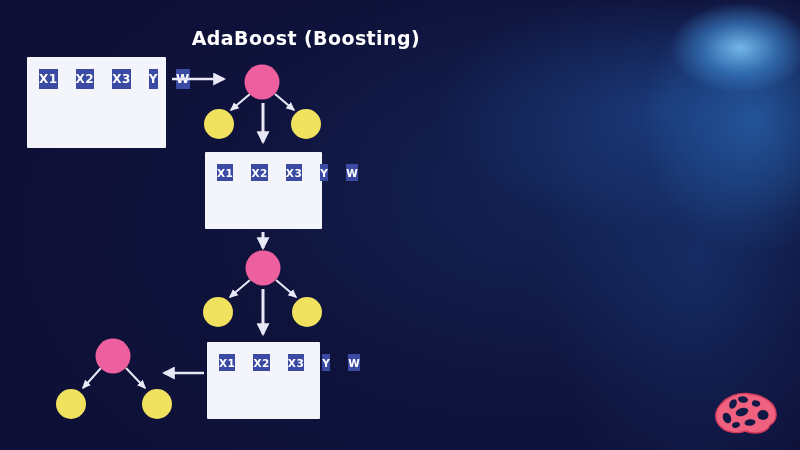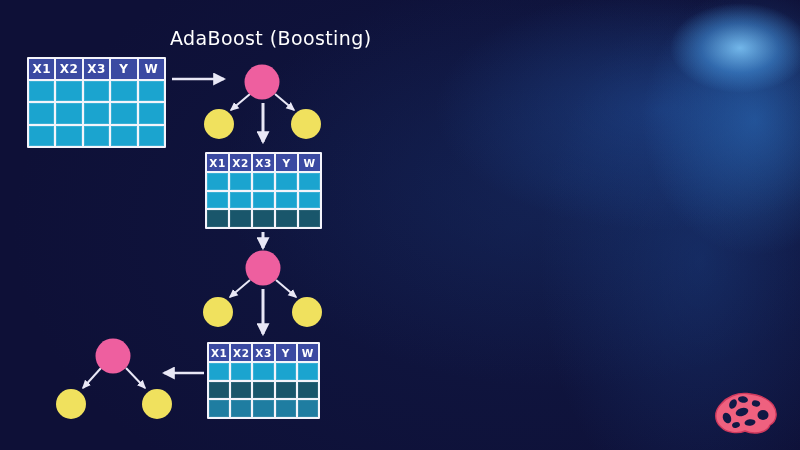--- a/index.html
+++ b/index.html
@@ -12,28 +12,28 @@
       radial-gradient(70px 45px at 740px 48px, rgba(130,205,255,0.85), rgba(70,150,225,0.5) 55%, rgba(40,100,180,0) 100%),
       radial-gradient(150px 180px at 755px 120px, rgba(45,115,195,0.55), rgba(35,90,170,0) 75%),
       radial-gradient(300px 160px at 660px 110px, rgba(35,85,165,0.45), rgba(30,70,140,0) 75%),
       radial-gradient(200px 320px at 700px 260px, rgba(30,75,150,0.35), rgba(25,60,125,0) 80%),
       radial-gradient(420px 260px at 560px 180px, rgba(26,58,120,0.35), rgba(20,45,100,0) 80%),
       radial-gradient(600px 380px at 520px 230px, rgba(22,45,100,0.25), rgba(18,35,85,0) 85%),
       #0e1037;
   }
   .title{
     position:absolute;left:170px;top:27px;width:250px;
-    text-align:left;color:#ffffff;
-    font-size:19px;font-weight:normal;letter-spacing:0.4px;
+    text-align:right;color:#ffffff;
+    font-size:19px;font-weight:bold;letter-spacing:0.4px;
   }
   
   .dtable{
     position:absolute;display:grid;box-sizing:border-box;
-    grid-template-columns:repeat(5,1fr);
-    background:#f4f4fb;gap:2px;padding:2px;
+    grid-template-columns:repeat(6,1fr);
+    background:#f4f4fb;gap:18px;padding:12px;
     border-radius:1px;
   }
   .dtable.t1{left:27px;top:57px;width:139px;height:91px;grid-template-rows:20px 1fr 1fr 1fr;font-size:12px;}
   .dtable.t2{left:205px;top:152px;width:117px;height:77px;grid-template-rows:17px 1fr 1fr 1fr;font-size:10.5px;}
   .dtable.t3{left:207px;top:342px;width:113px;height:77px;grid-template-rows:17px 1fr 1fr 1fr;font-size:10.5px;}
   .cell{display:flex;align-items:center;justify-content:center;}
   .cell.head{background:#3b4aa2;color:#ffffff;font-weight:bold;letter-spacing:0.5px;}
   .cell.normal{background:#1ba4cf;box-shadow:inset 0 0 0 1px rgba(255,255,255,0.14);}
   .cell.dark{background:#19566b;box-shadow:inset 0 0 0 1px rgba(255,255,255,0.08);}
   .cell.medium{background:#1f7da1;box-shadow:inset 0 0 0 1px rgba(255,255,255,0.10);}

